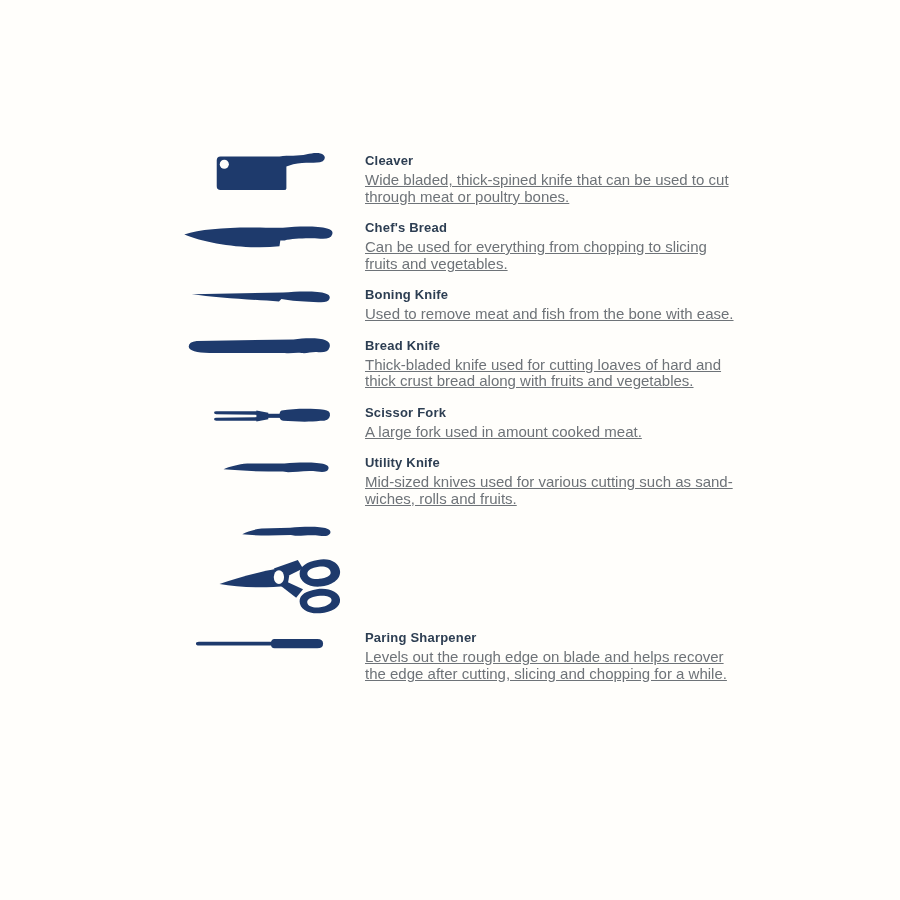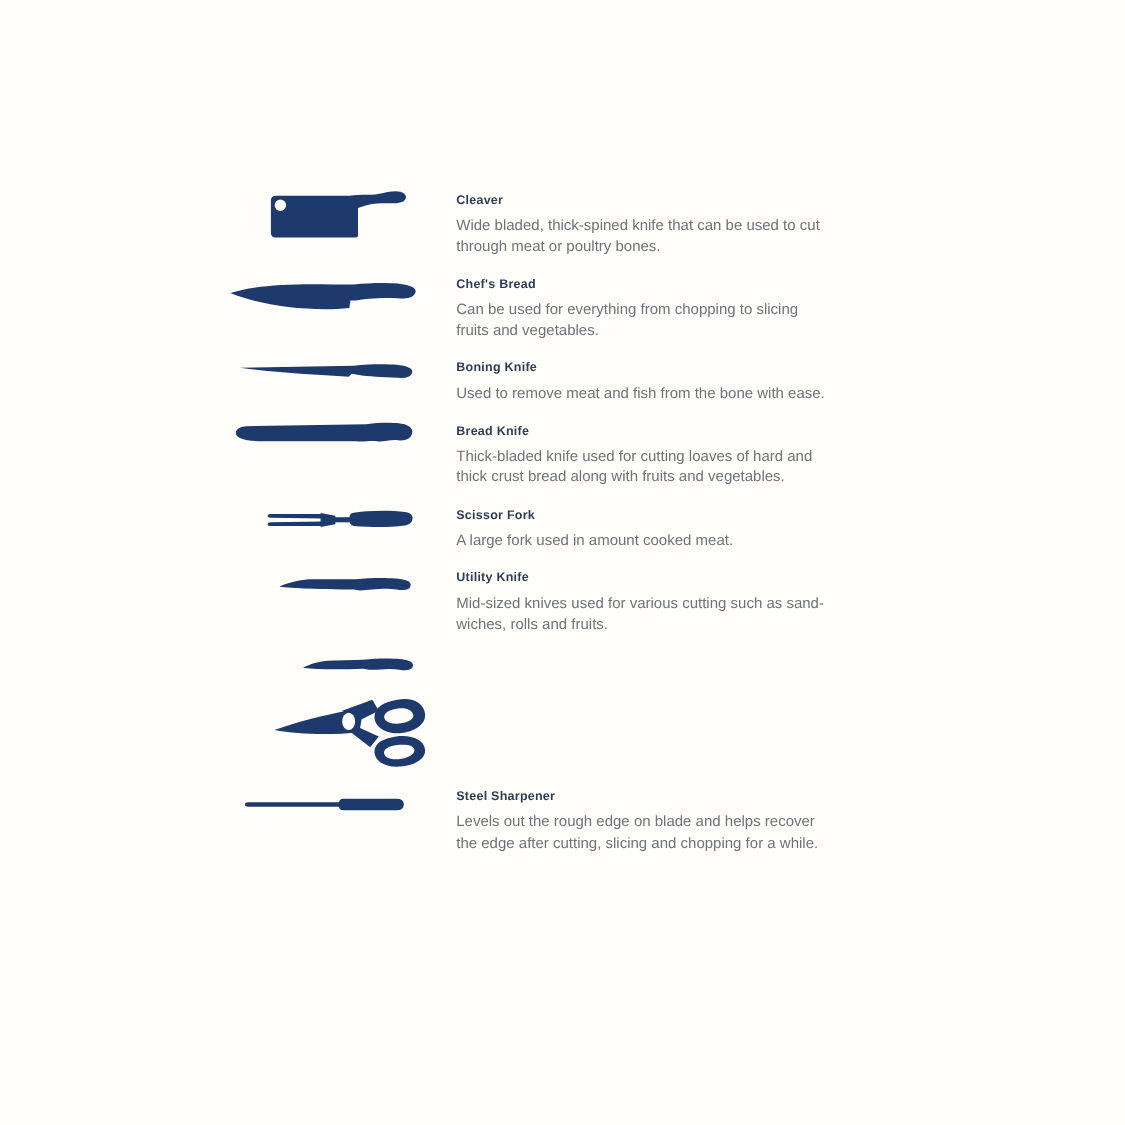--- a/index.html
+++ b/index.html
@@ -31,32 +31,33 @@
     width:193px;
     flex:0 0 193px;
     display:flex;
     justify-content:flex-end;
     padding-right:18px;
   }
   .icon-holder{display:block;color:var(--icon);line-height:0;}
   .icon-holder svg{display:block;}
   .text-cell{flex:1 1 auto;max-width:385px;}
   .title{
-    font-size:10px;
+    font-size:13px;
     line-height:18px;
     font-weight:bold;
     color:var(--heading);
     margin-bottom:2px;
     letter-spacing:0.2px;
   }
   .desc{
-    font-size:12px;
+    font-size:15px;
     line-height:16.5px;
     color:var(--body);
     white-space:pre-line;
+    text-decoration:underline;
   }
   
   .row--cleaver .icon-holder{margin-top:-6px;}
   .row--chefs-knife .icon-holder{margin-top:1px;}
   .row--bread-knife .icon-holder{margin-top:-4px;}
   .row--boning-knife .icon-holder{margin-top:1px;}
   .row--carving-fork .icon-holder{margin-top:-1px;}
   .row--utility-knife .icon-holder{margin-top:2px;}
   .row--paring-knife .icon-holder{margin-top:-1px;}
   .row--scissors .icon-holder{margin-top:-6px;}
@@ -194,19 +195,19 @@
       <span class="icon-holder">
             <svg width="175" height="20" viewBox="0 0 190 28" xmlns="http://www.w3.org/2000/svg">
     <g fill="currentColor">
       <path d="M10 11 L115 11 L115 16 L10 16 Q6 16 6 13.5 Q6 11 10 11 Z"></path>
       <path d="M116 7 L176 7 Q184 7 184 13.5 Q184 20 176 20 L116 20 Q111 20 111 13.5 Q111 7 116 7 Z"></path>
     </g>
   </svg>
           </span>
     </div>
     <div class="text-cell">
-      <h3 class="title">Steel Sharpener</h3>
+      <h3 class="title">Paring Sharpener</h3>
       <p class="desc">Levels out the rough edge on blade and helps recover
 the edge after cutting, slicing and chopping for a while.</p>
     </div>
   </div>
 </div>
 </div>
 
 </body></html>

